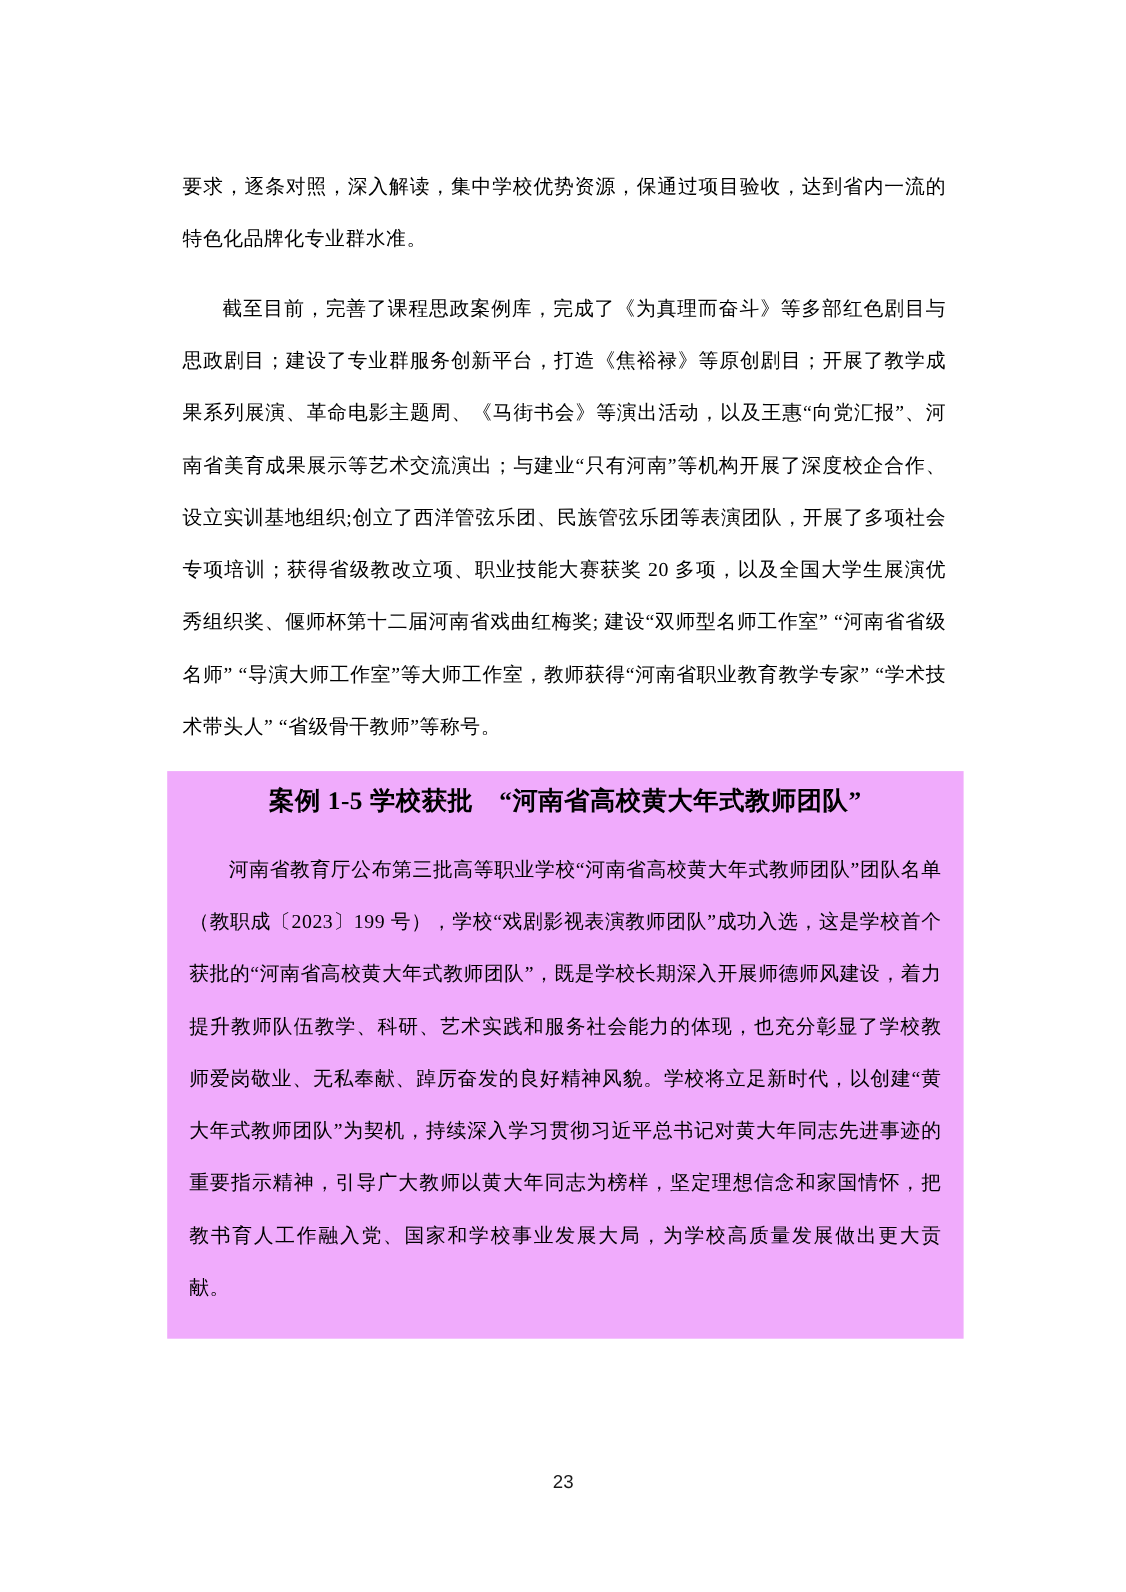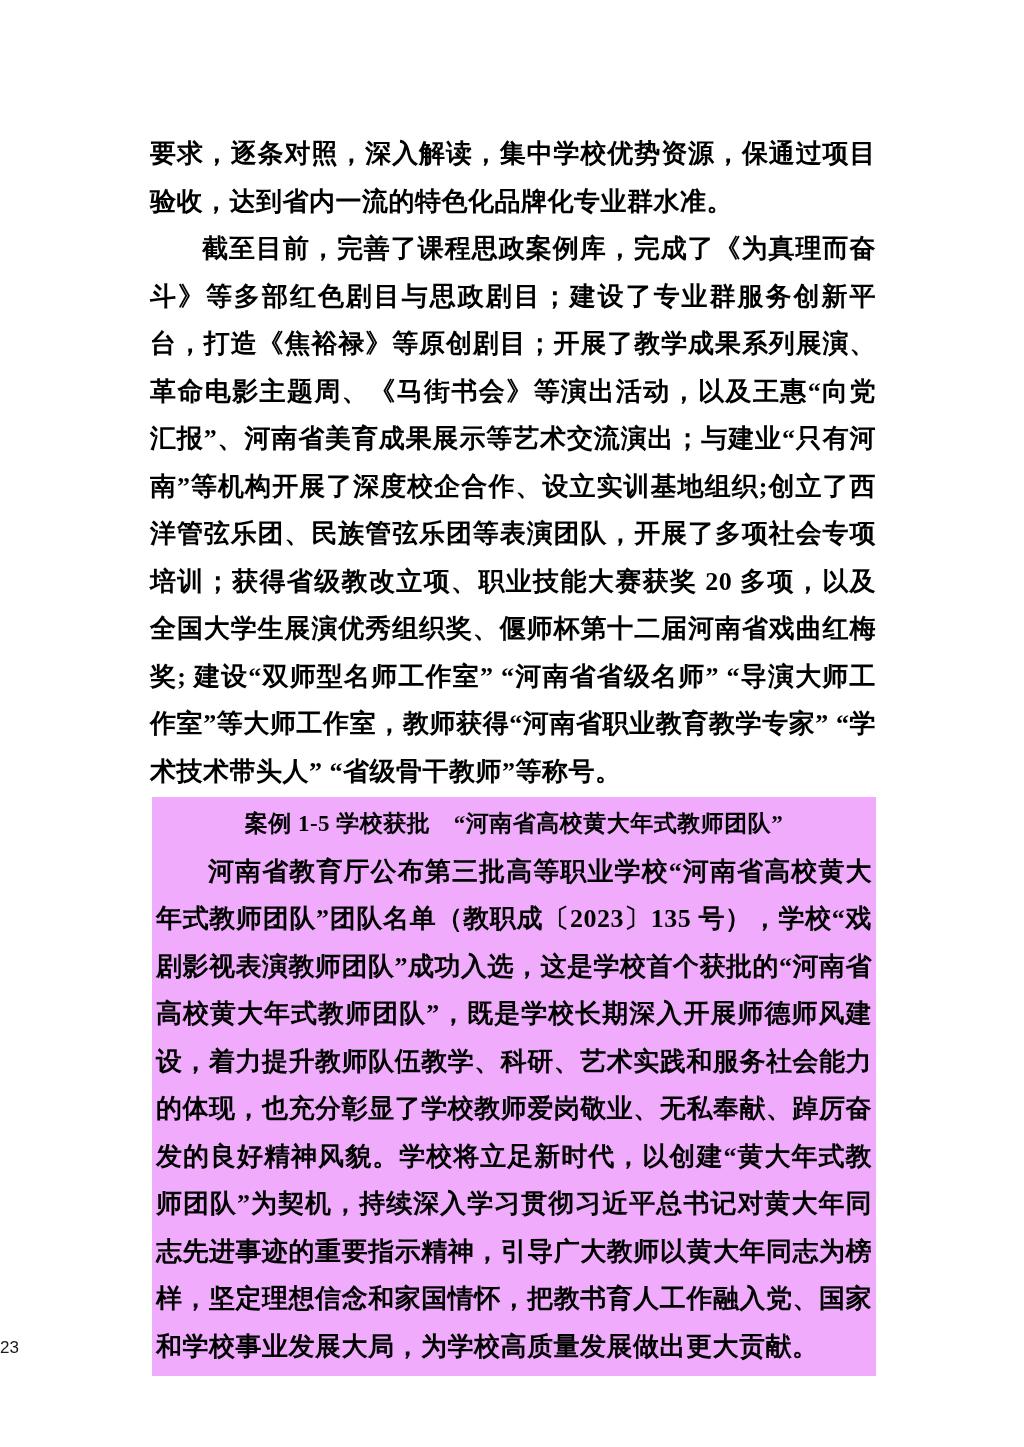--- a/index.html
+++ b/index.html
@@ -18,28 +18,27 @@
   }
   .content {
     position: absolute;
     left: 150px;
     top: 0;
     width: 726px;
     padding-top: 130px;
     box-sizing: border-box;
   }
   .body-text {
-    margin: 0;
-    font-size: 26px;
+    margin: 16px;
+    font-size: 18px;
     line-height: 47.5px;
     text-align: justify;
     text-justify: inter-character;
     word-break: break-all;
     letter-spacing: 0.5px;
-    font-weight: bold;
   }
   .indent {
     text-indent: 2em;
   }
   .case-box {
     margin-top: 2px;
     margin-left: 2px;
     padding: 3px 4px 6px 4px;
     background: #e5e5e5;
   }
@@ -49,32 +48,32 @@
     font-weight: bold;
     line-height: 47.5px;
     text-align: center;
     letter-spacing: 0.5px;
   }
   .page-number {
     position: absolute;
     left: 0;
     width: 1024px;
     top: 1338px;
-    text-align: left;
+    text-align: center;
     font-family: "Liberation Sans", "DejaVu Sans", sans-serif;
     font-size: 17px;
     color: #1a1a1a;
   }
 </style>
 </head>
 <body>
 
 <div class="page">
   <div class="content">
     <p class="body-text">要求，逐条对照，深入解读，集中学校优势资源，保通过项目验收，达到省内一流的特色化品牌化专业群水准。</p>
     <p class="body-text indent">截至目前，完善了课程思政案例库，完成了《为真理而奋斗》等多部红色剧目与思政剧目；建设了专业群服务创新平台，打造《焦裕禄》等原创剧目；开展了教学成果系列展演、革命电影主题周、《马街书会》等演出活动，以及王惠“向党汇报”、河南省美育成果展示等艺术交流演出；与建业“只有河南”等机构开展了深度校企合作、设立实训基地组织;创立了西洋管弦乐团、民族管弦乐团等表演团队，开展了多项社会专项培训；获得省级教改立项、职业技能大赛获奖 20 多项，以及全国大学生展演优秀组织奖、偃师杯第十二届河南省戏曲红梅奖; 建设“双师型名师工作室” “河南省省级名师” “导演大师工作室”等大师工作室，教师获得“河南省职业教育教学专家” “学术技术带头人” “省级骨干教师”等称号。</p>
     <div class="case-box" style="background: #f0abfc;">
       <p class="case-title">案例 1-5 学校获批　“河南省高校黄大年式教师团队”</p>
-      <p class="body-text indent">河南省教育厅公布第三批高等职业学校“河南省高校黄大年式教师团队”团队名单（教职成〔2023〕135 号），学校“戏剧影视表演教师团队”成功入选，这是学校首个获批的“河南省高校黄大年式教师团队”，既是学校长期深入开展师德师风建设，着力提升教师队伍教学、科研、艺术实践和服务社会能力的体现，也充分彰显了学校教师爱岗敬业、无私奉献、踔厉奋发的良好精神风貌。学校将立足新时代，以创建“黄大年式教师团队”为契机，持续深入学习贯彻习近平总书记对黄大年同志先进事迹的重要指示精神，引导广大教师以黄大年同志为榜样，坚定理想信念和家国情怀，把教书育人工作融入党、国家和学校事业发展大局，为学校高质量发展做出更大贡献。</p>
+      <p class="body-text indent">河南省教育厅公布第三批高等职业学校“河南省高校黄大年式教师团队”团队名单（教职成〔2023〕199 号），学校“戏剧影视表演教师团队”成功入选，这是学校首个获批的“河南省高校黄大年式教师团队”，既是学校长期深入开展师德师风建设，着力提升教师队伍教学、科研、艺术实践和服务社会能力的体现，也充分彰显了学校教师爱岗敬业、无私奉献、踔厉奋发的良好精神风貌。学校将立足新时代，以创建“黄大年式教师团队”为契机，持续深入学习贯彻习近平总书记对黄大年同志先进事迹的重要指示精神，引导广大教师以黄大年同志为榜样，坚定理想信念和家国情怀，把教书育人工作融入党、国家和学校事业发展大局，为学校高质量发展做出更大贡献。</p>
     </div>
   </div>
   <div class="page-number">23</div>
 </div>
 
 </body></html>

